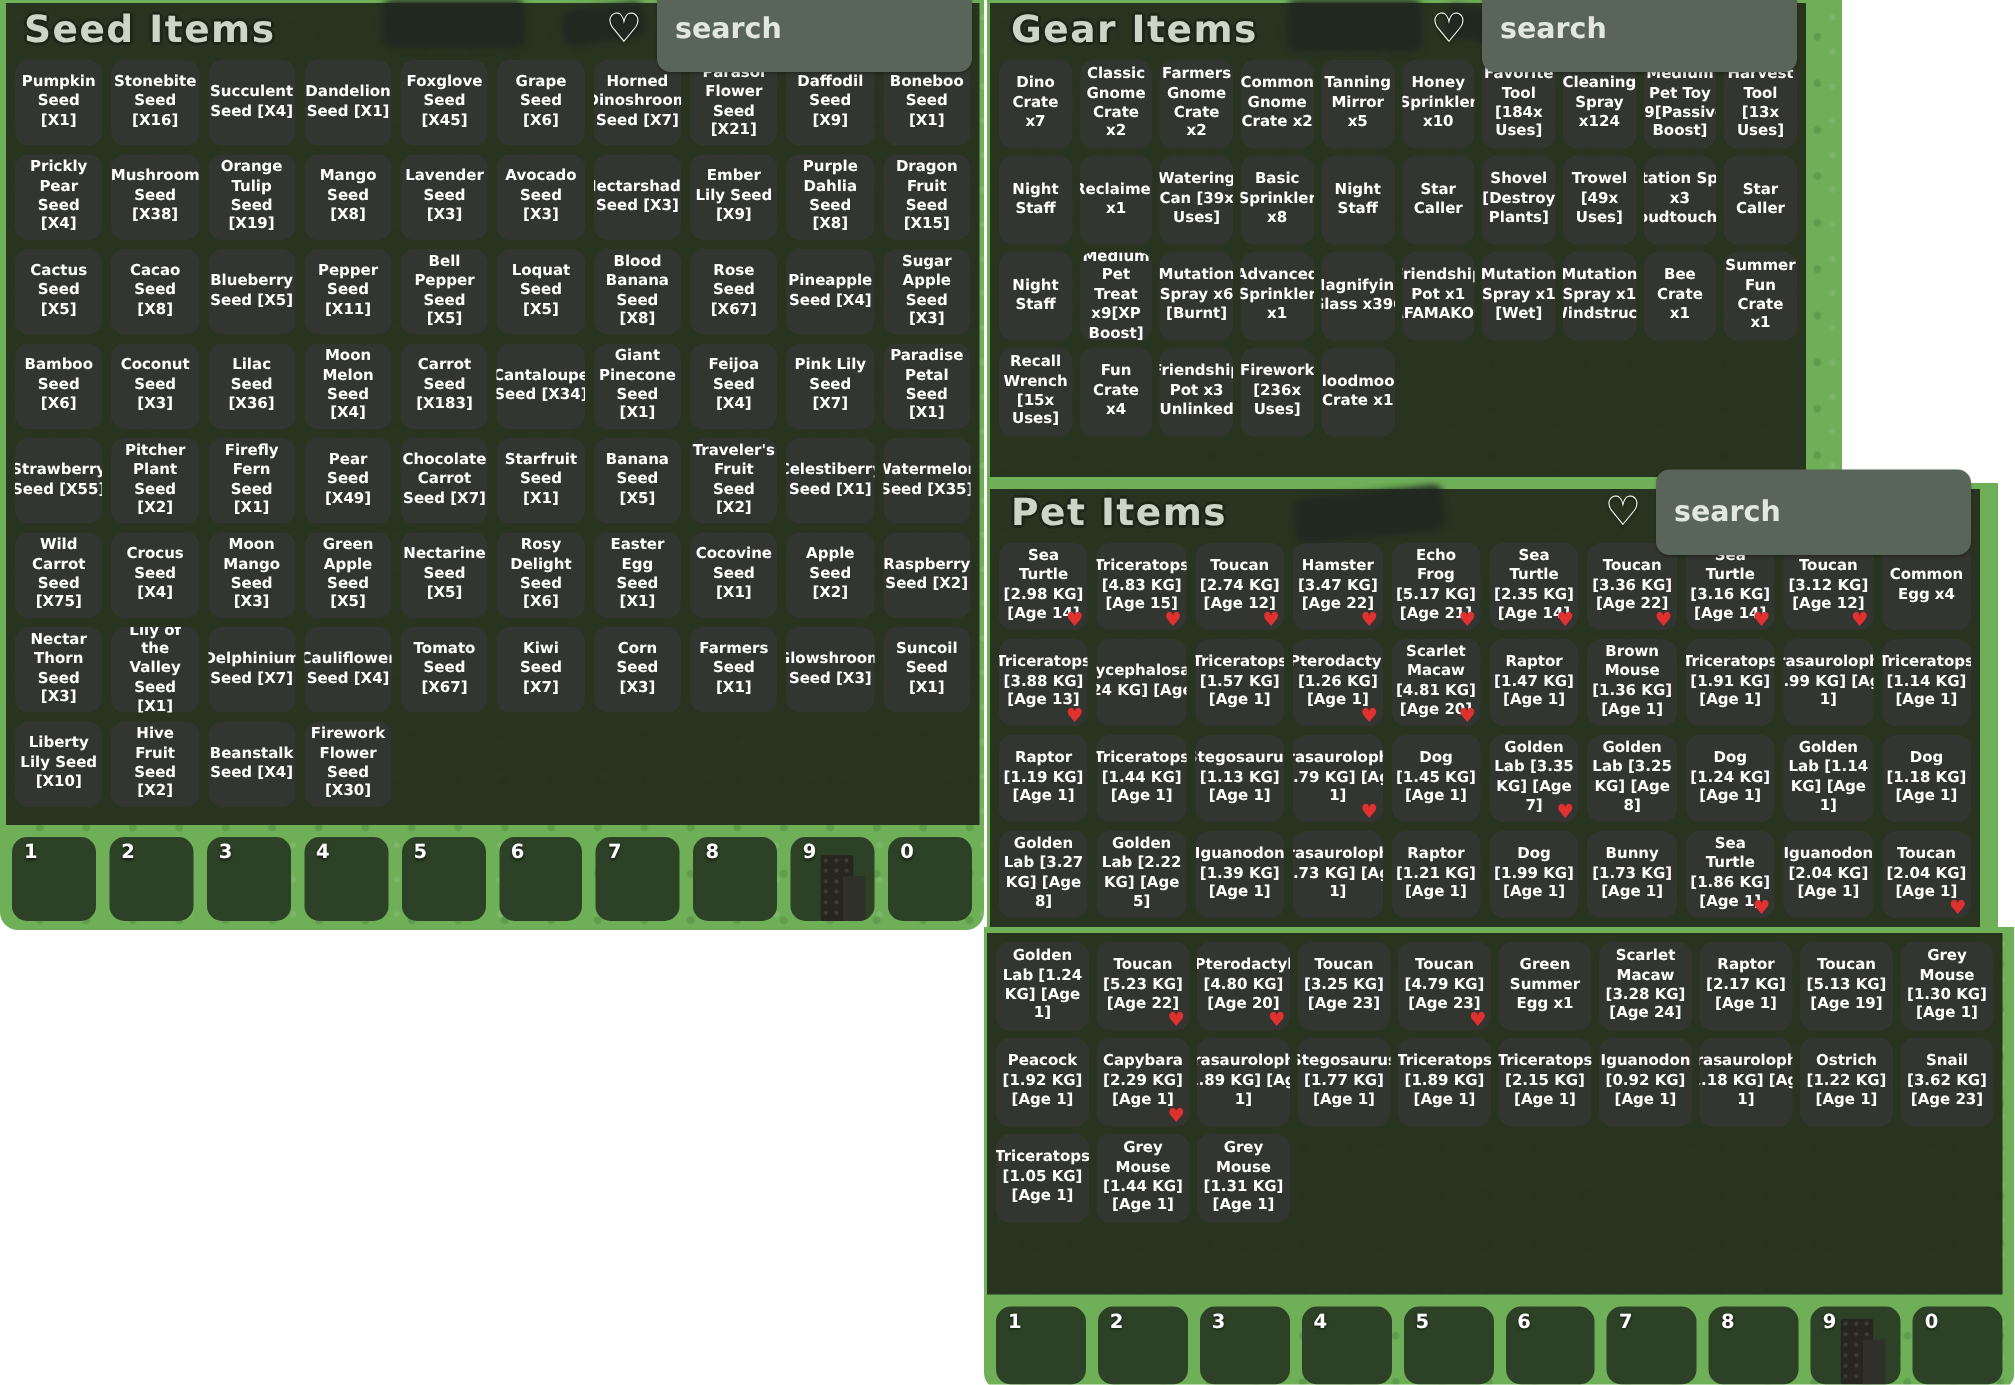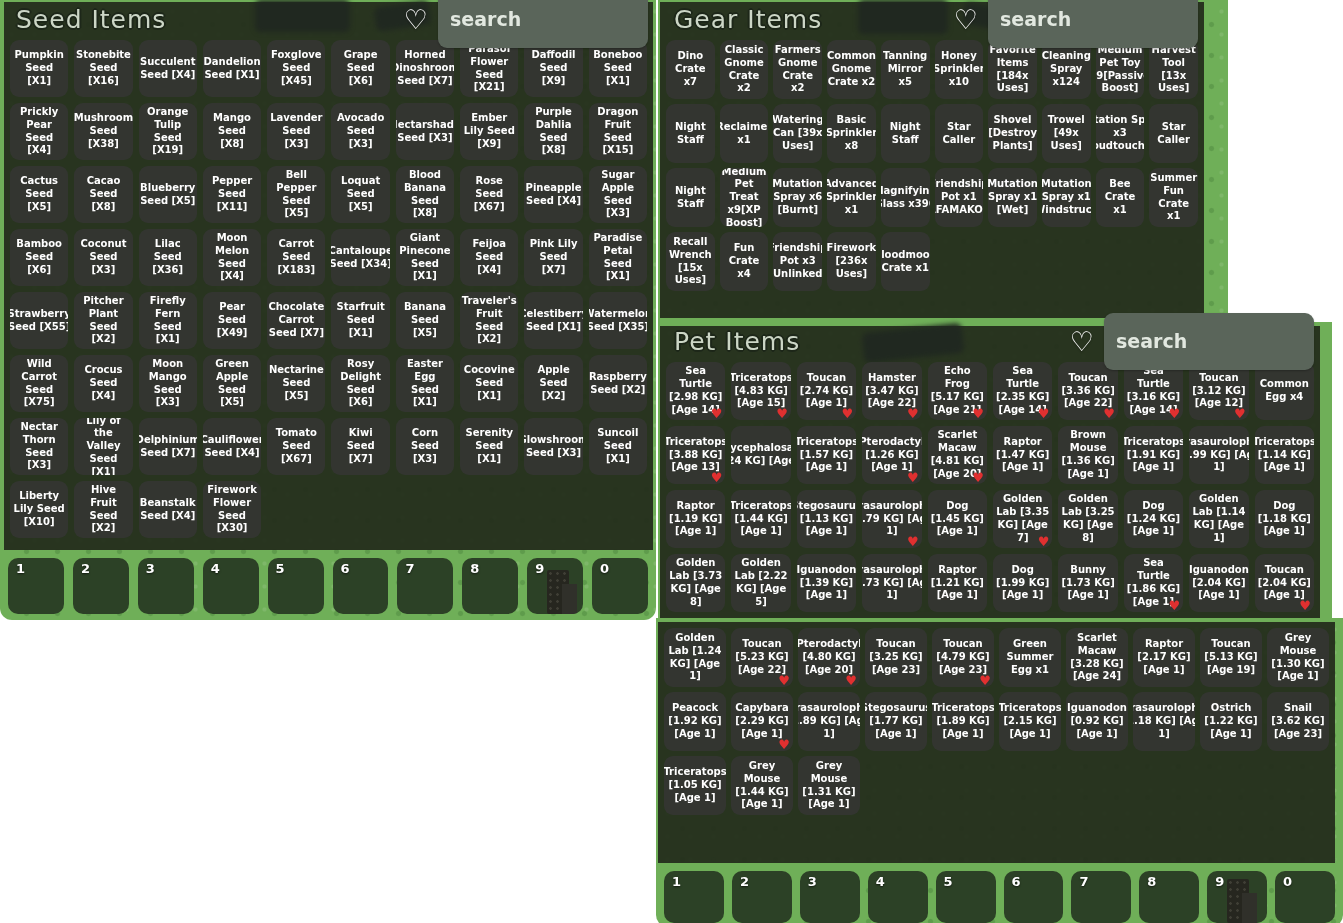--- a/index.html
+++ b/index.html
@@ -13,21 +13,21 @@
     background-color:#6faf58;
     background-image:
       radial-gradient(rgba(255,255,255,0.10) 1.5px, transparent 2.6px),
       radial-gradient(rgba(20,70,20,0.18) 2px, transparent 3.2px);
     background-size:23px 23px,31px 31px;
     background-position:0 0,11px 9px;
   }
   .shade{position:absolute;background:rgba(34,43,27,0.93);}
   .panel-header{position:absolute;top:0;left:0;right:0;height:38px;display:flex;align-items:center;padding:0 8px 0 16px;z-index:3;}
   .panel-title{
-    font-size:25px;font-weight:normal;color:#ccd6c6;letter-spacing:1px;white-space:nowrap;
+    font-size:25px;font-weight:bold;color:#ccd6c6;letter-spacing:1px;white-space:nowrap;
     text-shadow:2px 0 0 #1d2719,-2px 0 0 #1d2719,0 2px 0 #1d2719,0 -2px 0 #1d2719,
       1px 1px 0 #1d2719,-1px -1px 0 #1d2719,1px -1px 0 #1d2719,-1px 1px 0 #1d2719;
   }
   .header-right{margin-left:auto;display:flex;align-items:center;gap:10px;}
   .heart-btn{color:#ffffff;font-size:27px;line-height:1;cursor:pointer;user-select:none;
     text-shadow:0 1px 2px rgba(0,0,0,0.45);}
   .search-box{
     width:186px;height:27px;background:#5a655a;border:none;border-radius:9px;
     color:#e9ede7;font-size:19px;font-weight:bold;padding:15px 12px;outline:none;
     font-family:"DejaVu Sans","Liberation Sans",sans-serif;box-shadow:0 1px 2px rgba(0,0,0,0.25);
@@ -286,21 +286,21 @@
       <div class="tile">
         <span>Tomato Seed [X67]</span>
       </div>
       <div class="tile">
         <span>Kiwi Seed [X7]</span>
       </div>
       <div class="tile">
         <span>Corn Seed [X3]</span>
       </div>
       <div class="tile">
-        <span>Serenity Seed [X1]</span>
+        <span>Farmers Seed [X1]</span>
       </div>
       <div class="tile">
         <span>Glowshroom Seed [X3]</span>
       </div>
       <div class="tile">
         <span>Suncoil Seed [X1]</span>
       </div>
       <div class="tile">
         <span>Liberty Lily Seed [X10]</span>
       </div>
@@ -373,21 +373,21 @@
       <div class="tile">
         <span>Common Gnome Crate x2</span>
       </div>
       <div class="tile">
         <span>Tanning Mirror x5</span>
       </div>
       <div class="tile">
         <span>Honey Sprinkler x10</span>
       </div>
       <div class="tile">
-        <span>Favorite Items [184x Uses]</span>
+        <span>Favorite Tool [184x Uses]</span>
       </div>
       <div class="tile">
         <span>Cleaning Spray x124</span>
       </div>
       <div class="tile">
         <span>Medium Pet Toy x9[Passive Boost]</span>
       </div>
       <div class="tile">
         <span>Harvest Tool [13x Uses]</span>
       </div>
@@ -482,21 +482,21 @@
   <div class="grid" id="pet-grid-top">
       <div class="tile">
         <span>Sea Turtle [2.98 KG] [Age 14]</span>
         <span class="fav">♥</span>
       </div>
       <div class="tile">
         <span>Triceratops [4.83 KG] [Age 15]</span>
         <span class="fav">♥</span>
       </div>
       <div class="tile">
-        <span>Toucan [2.74 KG] [Age 1]</span>
+        <span>Toucan [2.74 KG] [Age 12]</span>
         <span class="fav">♥</span>
       </div>
       <div class="tile">
         <span>Hamster [3.47 KG] [Age 22]</span>
         <span class="fav">♥</span>
       </div>
       <div class="tile">
         <span>Echo Frog [5.17 KG] [Age 21]</span>
         <span class="fav">♥</span>
       </div>
@@ -578,21 +578,21 @@
       <div class="tile">
         <span>Dog [1.24 KG] [Age 1]</span>
       </div>
       <div class="tile">
         <span>Golden Lab [1.14 KG] [Age 1]</span>
       </div>
       <div class="tile">
         <span>Dog [1.18 KG] [Age 1]</span>
       </div>
       <div class="tile">
-        <span>Golden Lab [3.73 KG] [Age 8]</span>
+        <span>Golden Lab [3.27 KG] [Age 8]</span>
       </div>
       <div class="tile">
         <span>Golden Lab [2.22 KG] [Age 5]</span>
       </div>
       <div class="tile">
         <span>Iguanodon [1.39 KG] [Age 1]</span>
       </div>
       <div class="tile">
         <span>Parasaurolophus [1.73 KG] [Age 1]</span>
       </div>

